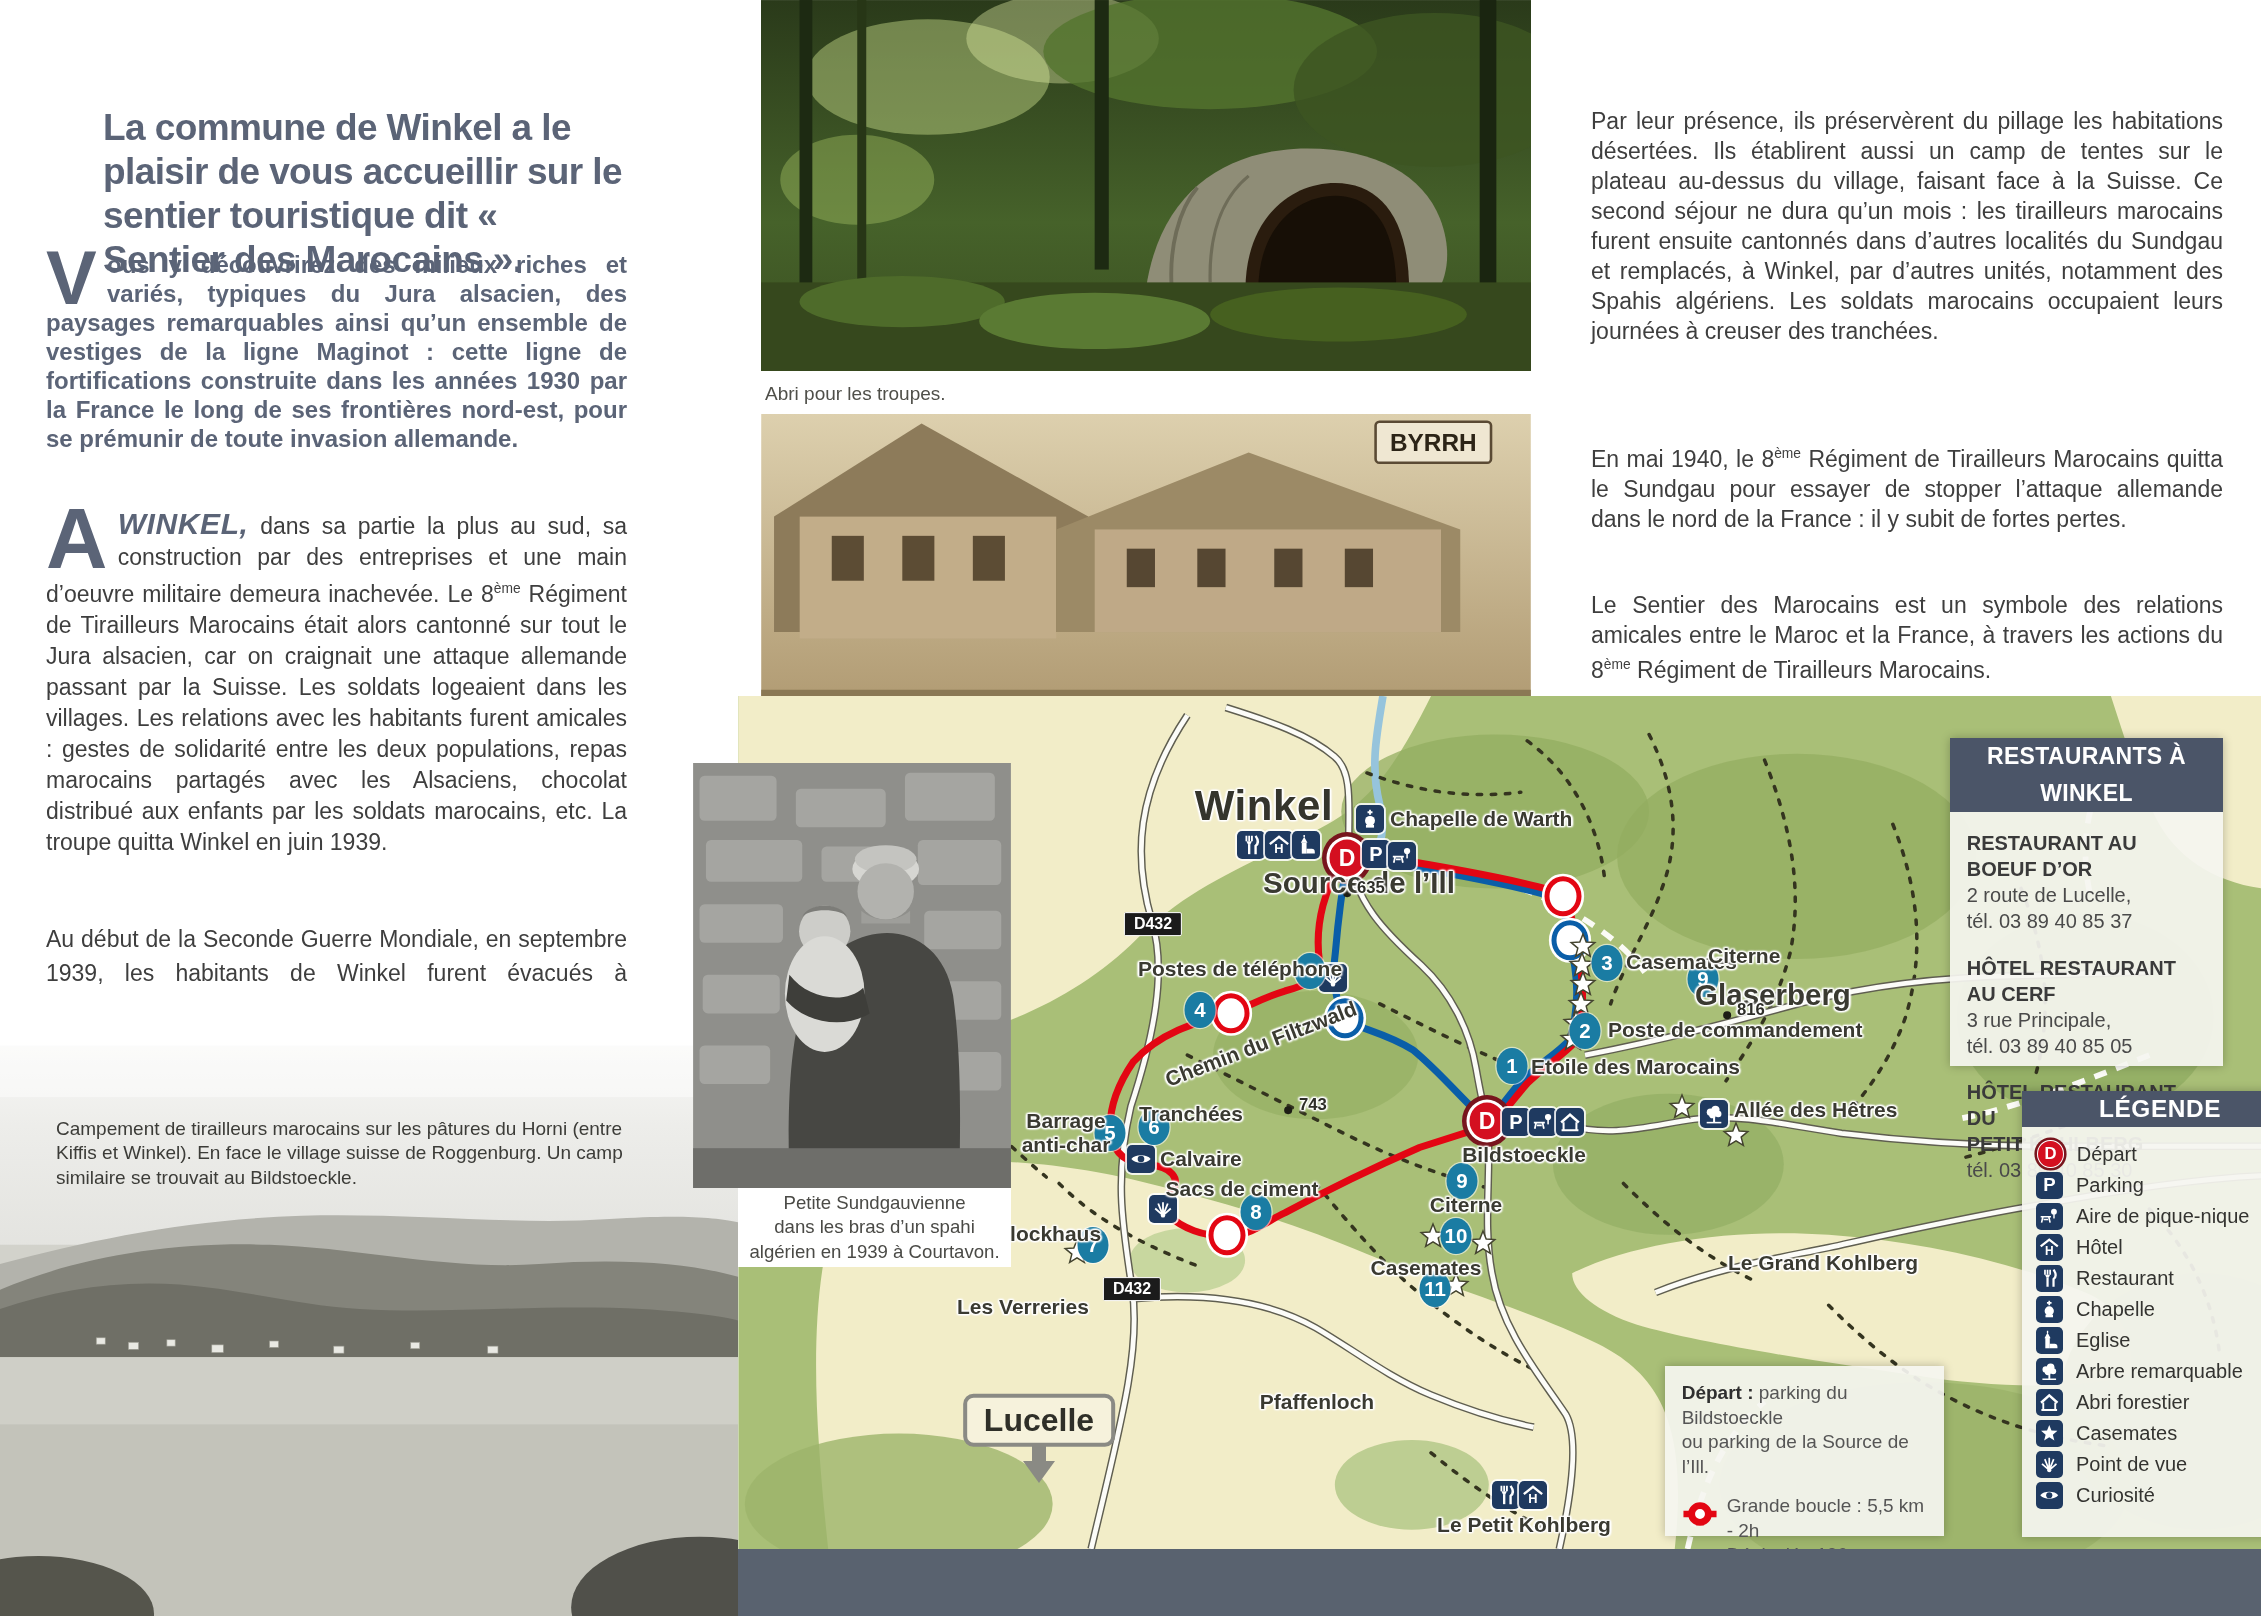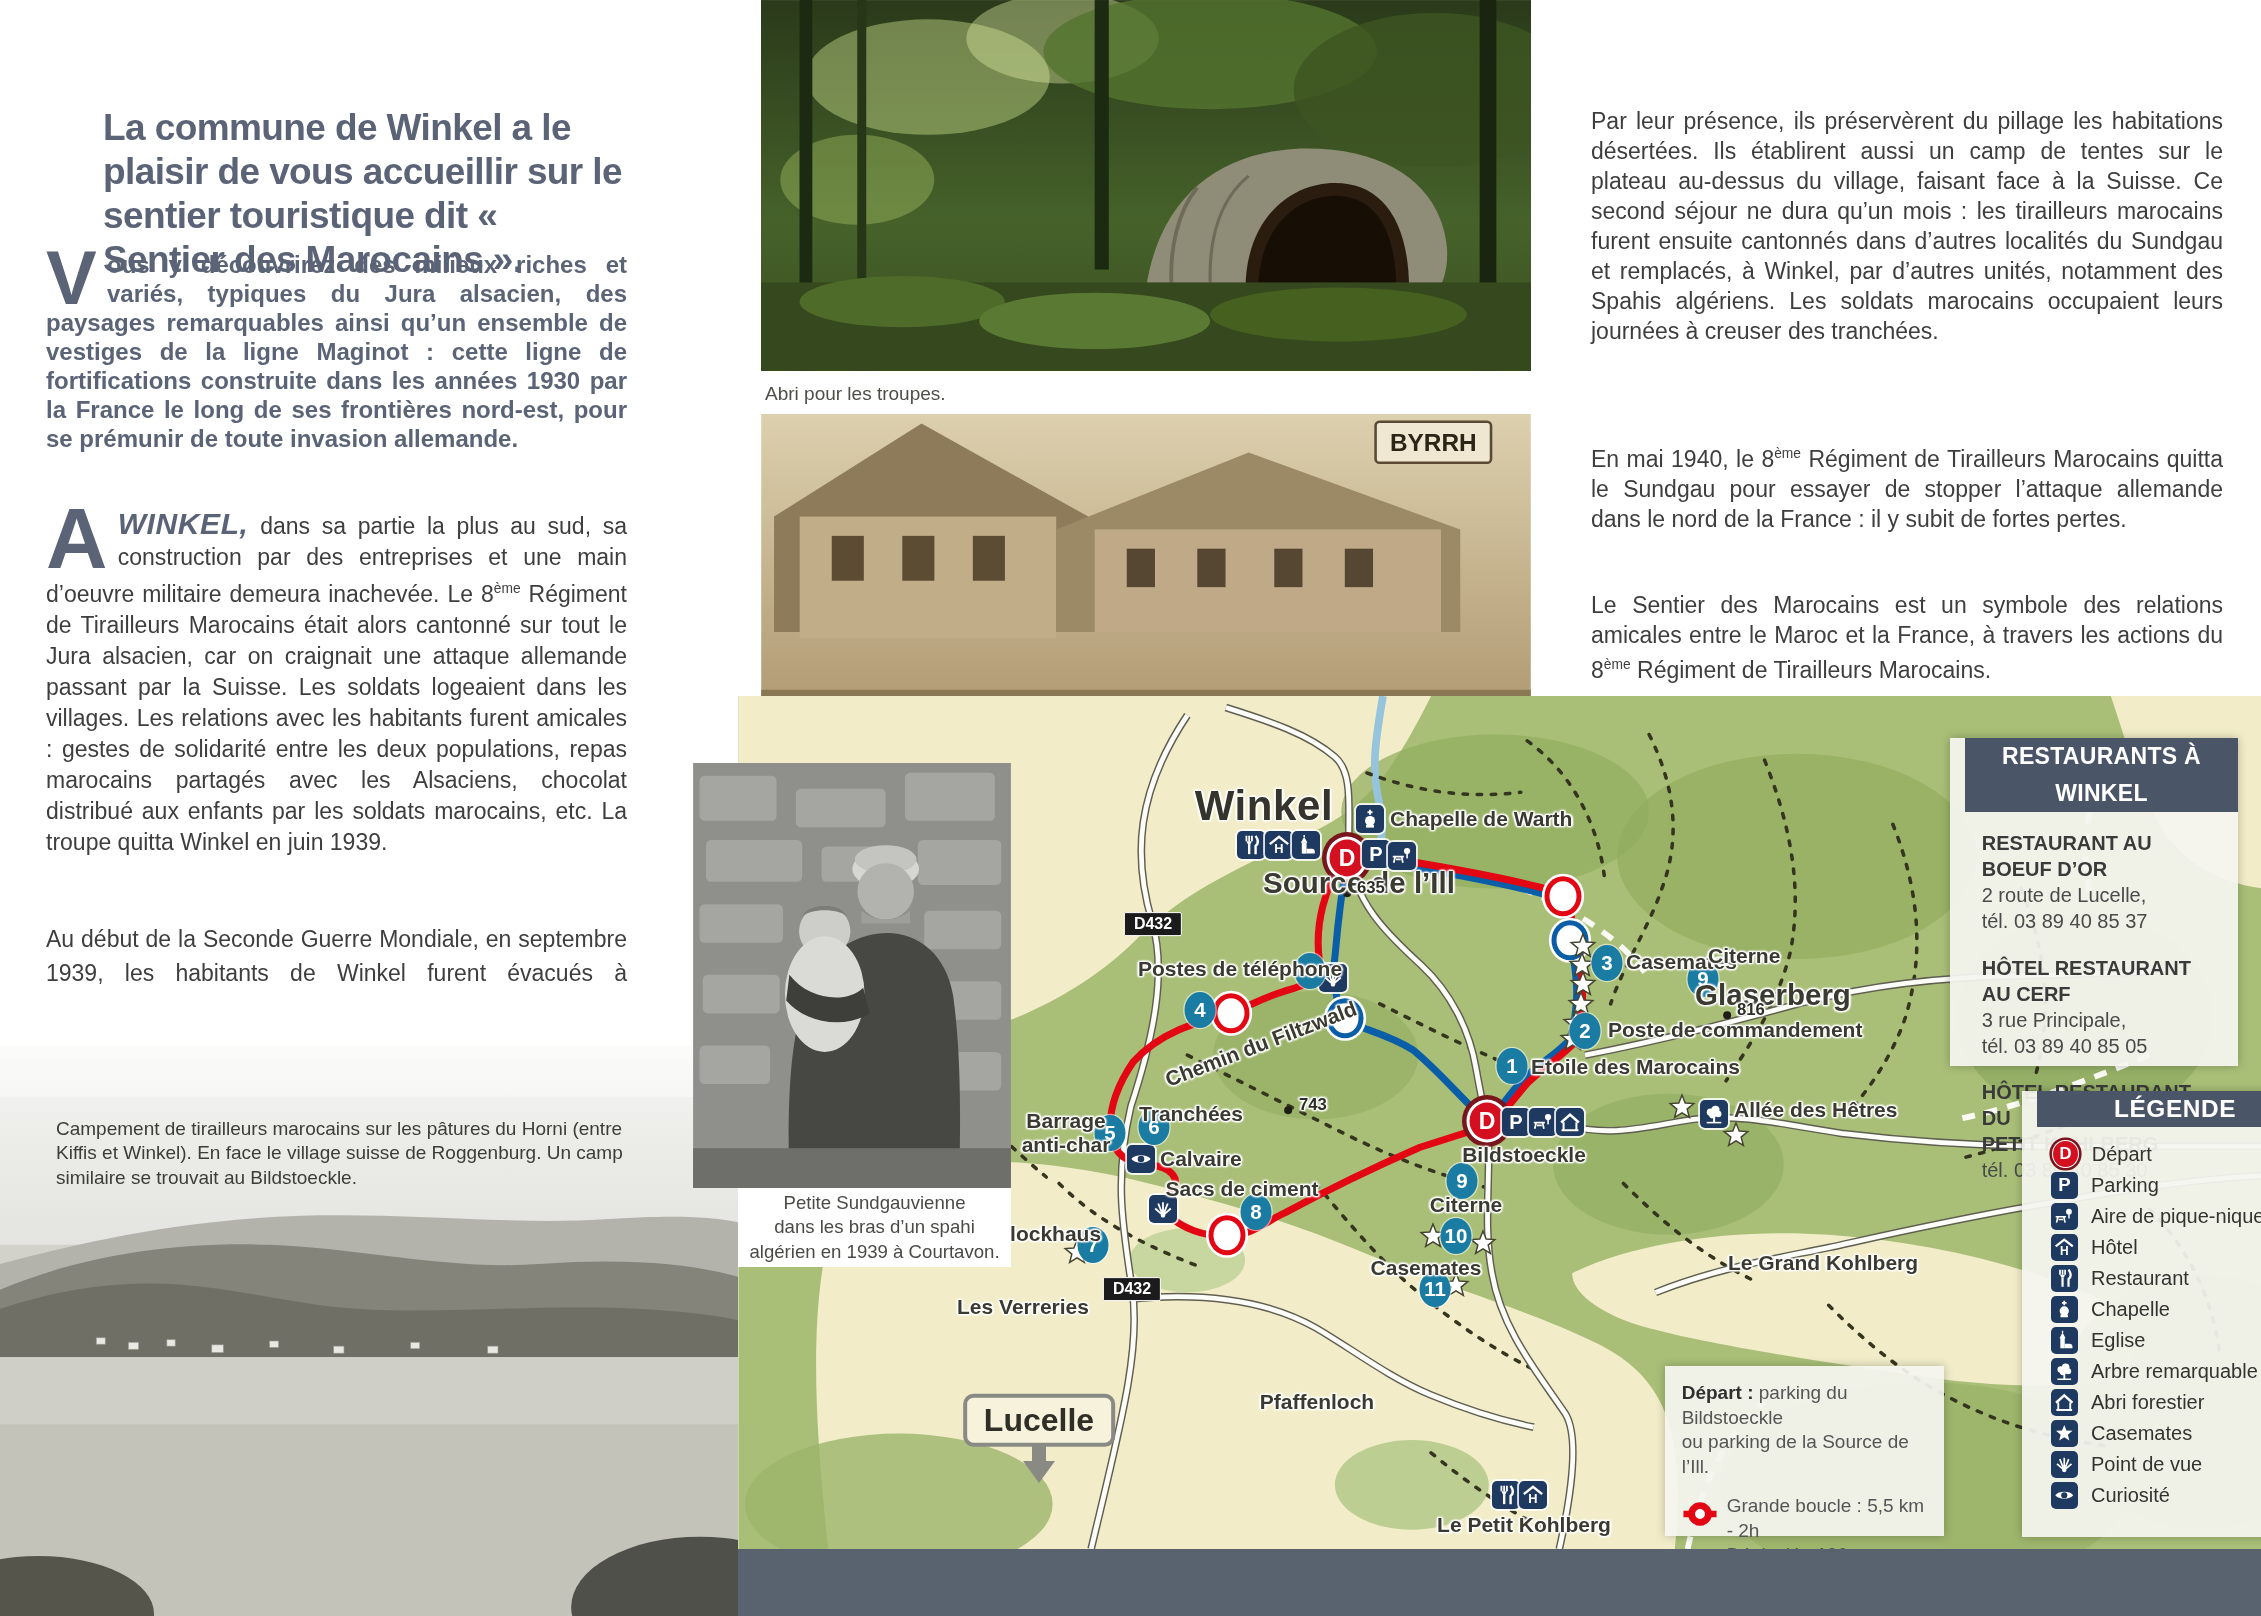--- a/index.html
+++ b/index.html
@@ -56,21 +56,21 @@
   .mstar{position:absolute;transform:translate(-50%,-50%);width:29.5px;height:29.5px;}
   .eldot{position:absolute;transform:translate(-50%,-50%);width:7.7px;height:7.7px;border-radius:50%;background:#1d1d15;}
 
   .lucelle-box{position:absolute;transform:translate(-50%,-50%);background:#f6f2dc;border:4.5px solid #8a8a84;
                border-radius:10.3px;padding:3.8px 16.7px;font-weight:bold;font-size:32px;color:#2f2f28;}
   .lucelle-arrow{position:absolute;width:0;height:0;border-left:16.7px solid transparent;
                  border-right:16.7px solid transparent;border-top:22px solid #8a8a84;}
   .lucelle-stem{position:absolute;width:14px;height:16.7px;background:#8a8a84;}
 
   
-  .panel{position:absolute;background:rgba(245,245,240,0.93);box-shadow:0 0 9px rgba(0,0,0,.25);padding-left:15px;}
+  .panel{position:absolute;background:rgba(245,245,240,0.93);box-shadow:0 0 9px rgba(0,0,0,.25);}
   .panel-head{background:var(--panel);color:#fff;font-weight:bold;text-align:center;}
   .rest-head{font-size:23px;line-height:37px;letter-spacing:0.3px;}
   .rest-body{padding:18px 16.7px;}
   .rest-name{font-weight:bold;font-size:20px;line-height:26px;color:#3a3a3a;}
   .rest-line{font-size:20px;line-height:26px;color:#4a4a4a;}
   .rest-item{margin-bottom:20.5px;}
   .leg-head{font-size:24.4px;line-height:36px;letter-spacing:0.6px;}
   .leg-body{padding:11.5px 14px;}
   .leg-row{display:flex;align-items:center;gap:13px;height:31px;}
   .lic{width:27px;height:27px;border-radius:5.1px;background:var(--navy);flex:0 0 auto;

